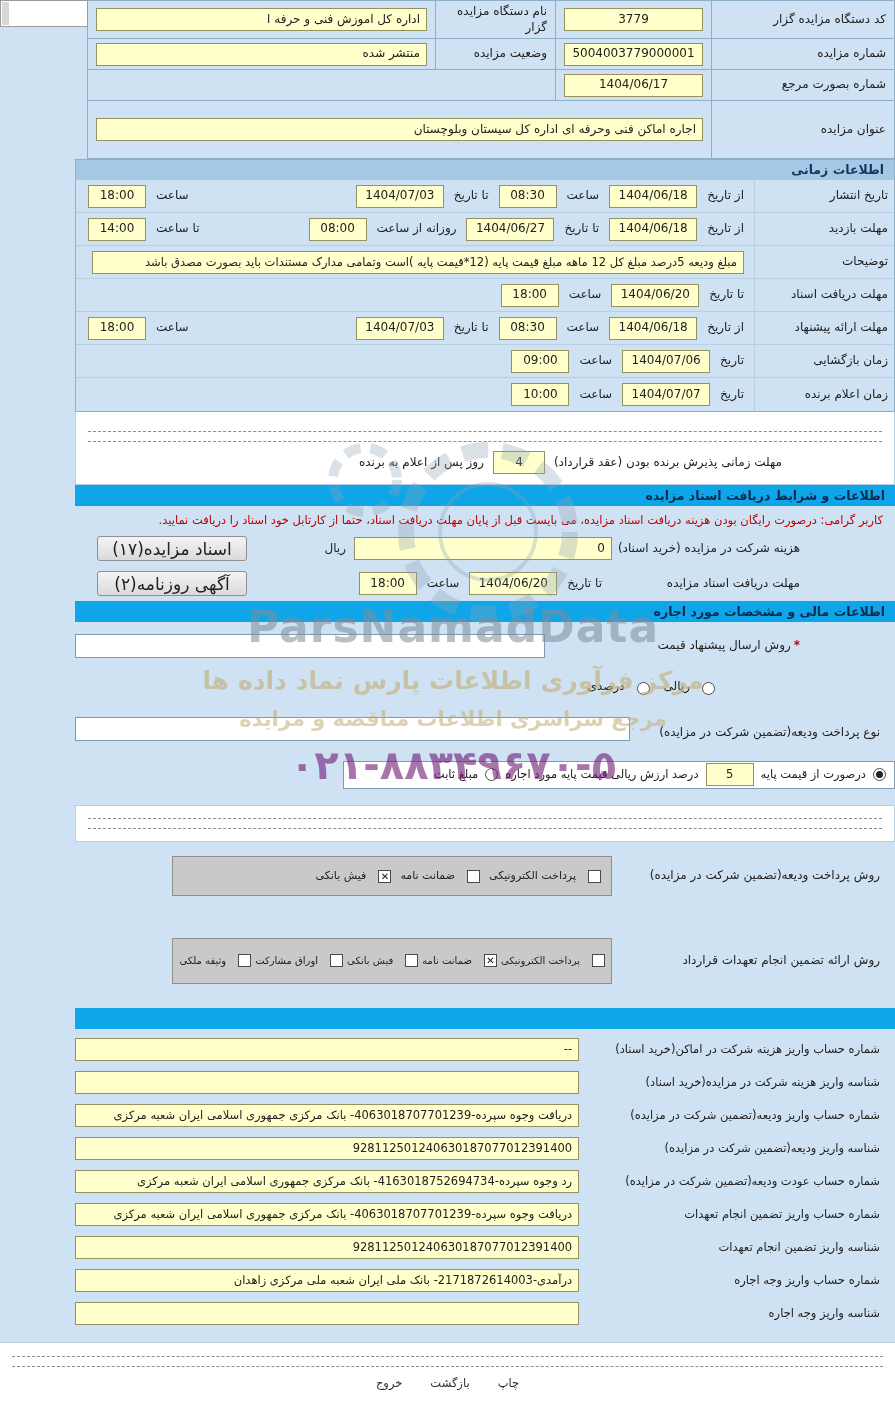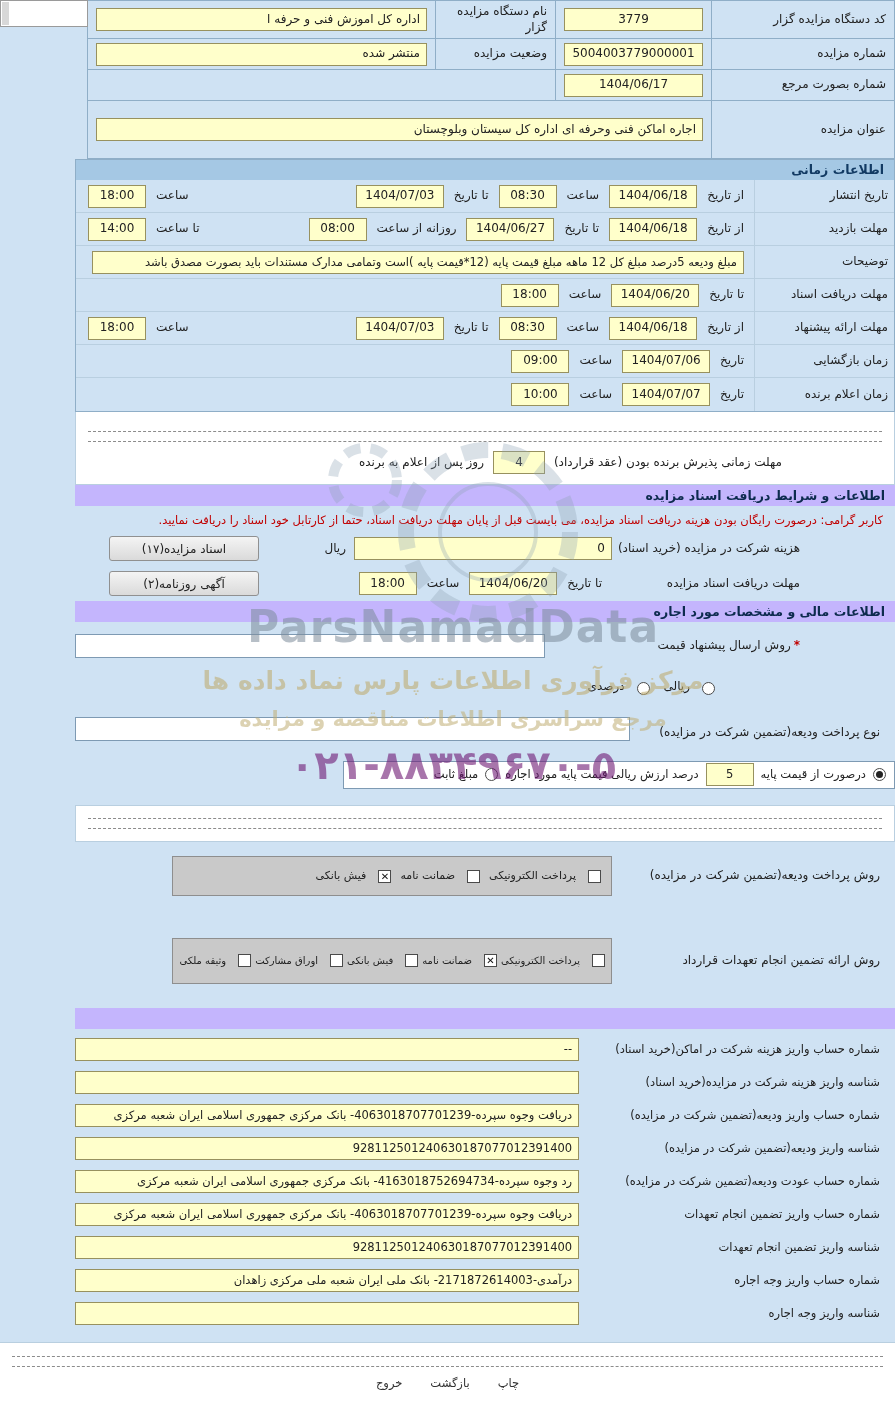--- a/index.html
+++ b/index.html
@@ -18,21 +18,21 @@
 .corner::after{content:"";position:absolute;left:1px;top:1px;bottom:1px;width:7px;background:#d8d8d8}
 
 .main{width:820px;margin-left:auto;margin-right:0;position:relative;z-index:1}
 
 table.htable{width:807px;margin-left:auto;margin-right:0;border-collapse:collapse;table-layout:fixed}
 table.htable td{border:1px solid #8faec7;height:31px;padding:3px 8px;vertical-align:middle;font-size:12px}
 table.htable tr.tall td{height:58px}
 td.vtop{vertical-align:top;padding-top:6px}
 td.vcell .ybox{width:100%}
 
-.band{height:21px;background:#c4b5fd;color:#0d2b4e;font-weight:bold;display:flex;align-items:center;padding:0 10px;font-size:12.5px}
+.band{height:21px;background:#0ea5e9;color:#0d2b4e;font-weight:bold;display:flex;align-items:center;padding:0 10px;font-size:12.5px}
 .band-light{height:21px;background:#a5c8e4;color:#123a63;font-weight:bold;display:flex;align-items:center;padding:0 10px;font-size:12.5px;border:1px solid #8faec7;border-bottom:none}
 
 .tsec{border:1px solid #8faec7;border-top:none;background:#cfe2f3}
 .trow{display:flex;align-items:center;height:33px;border-bottom:1px solid #b9cfe0;padding:0 6px 0 12px}
 .trow:last-child{border-bottom:none}
 .rlabel{width:134px;align-self:stretch;display:flex;align-items:center;border-left:1px solid #b9cfe0;padding-left:6px}
 .flabel{padding:0 10px;white-space:nowrap}
 .ybox.d{width:88px;justify-content:center}
 .ybox.t{width:58px;justify-content:center}
 .push{margin-right:auto}
@@ -42,21 +42,21 @@
 .white-strip.mid{padding:3px 12px;margin-top:16px;border:1px solid #b9cfe0}
 .accept-row{display:flex;align-items:center;gap:9px;margin-top:5px;padding-right:100px}
 .accept-row .ybox{width:52px}
 
 .notice{color:#c00000;font-size:11.5px;padding:7px 12px 3px}
 .frow{display:flex;align-items:center;min-height:35px;padding-right:95px}
 .frow2{display:flex;align-items:flex-end;min-height:32px;padding-right:15px}
 .dlabel{min-width:188px;white-space:nowrap}
 .unit{padding:0 8px;white-space:nowrap}
 .ybox.fee{width:258px}
-.gbtn{width:150px;height:25px;background:linear-gradient(#f4f4f4,#dadada);border:1px solid #909090;border-radius:3px;font-size:12px;color:#222;font-family:inherit;margin-right:auto;margin-left:34px;cursor:pointer}
+.gbtn{width:150px;height:25px;background:linear-gradient(#f4f4f4,#dadada);border:1px solid #909090;border-radius:3px;font-size:17px;color:#222;font-family:inherit;margin-right:auto;margin-left:22px;cursor:pointer}
 
 .req{color:#c00000;font-weight:bold;margin-left:3px}
 .plabel{white-space:nowrap;display:flex;align-items:center}
 .white-box{height:24px;background:#fff;border:1px solid #7e9ab3;margin-right:auto}
 .wb1{width:470px}
 .wb2{width:555px}
 .opt-row{display:flex;gap:14px;margin:16px 180px 0 0}
 .opt{display:inline-flex;align-items:flex-end;gap:12px;white-space:nowrap}
 .radio{width:13px;height:13px;border:1px solid #4a4a4a;border-radius:50%;background:#fff;display:inline-flex;align-items:center;justify-content:center;flex:0 0 auto}
 .radio.checked::after{content:"";width:7px;height:7px;border-radius:50%;background:#222}

